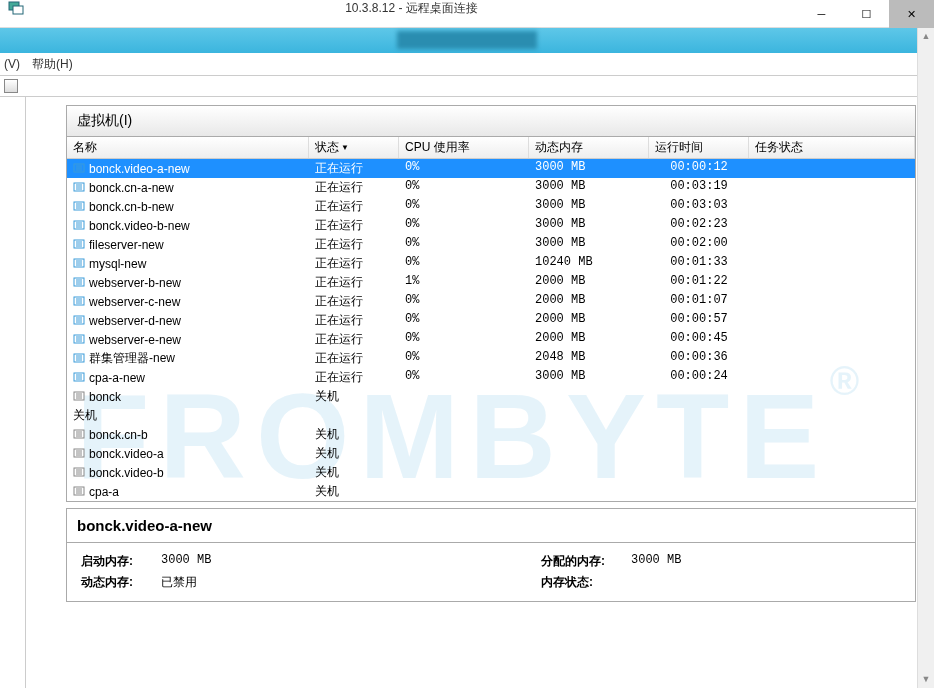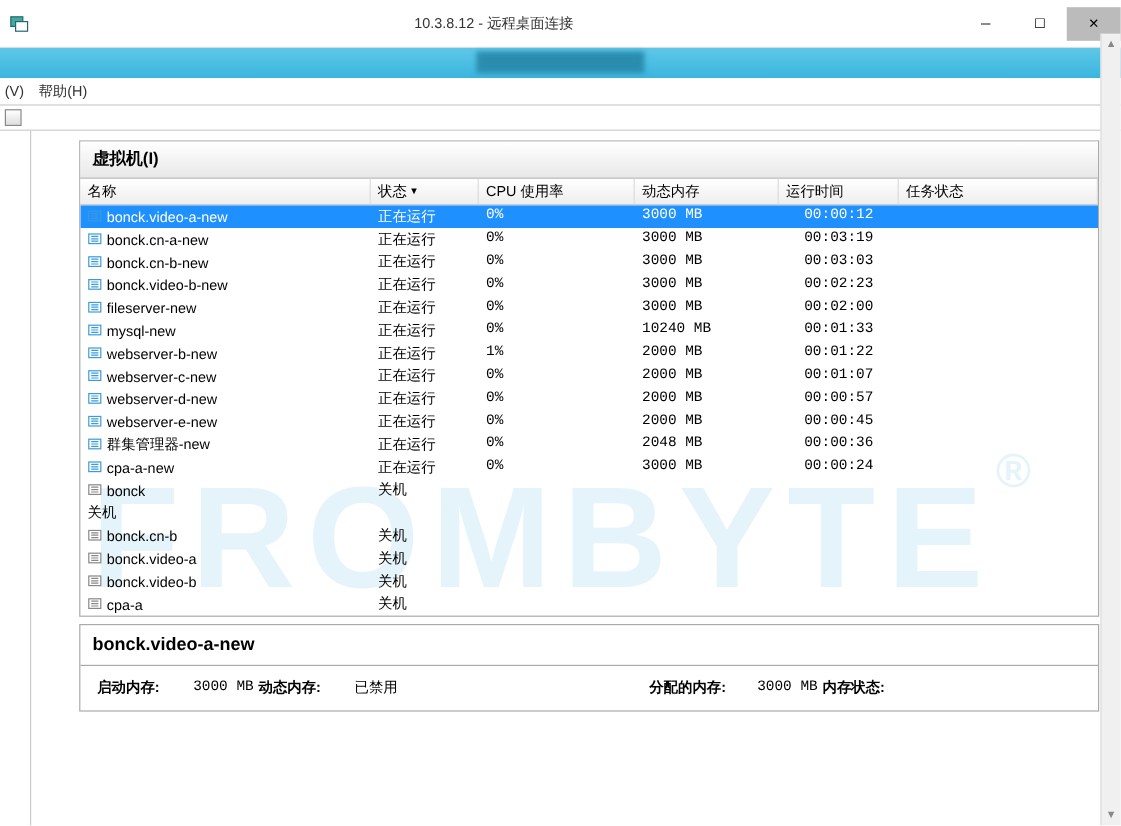--- a/index.html
+++ b/index.html
@@ -1,18 +1,18 @@
 <!DOCTYPE html>
 <html><head>
   <meta charset="utf-8">
   <style>
     * { margin: 0; padding: 0; box-sizing: border-box; font-family: "Microsoft YaHei", Arial, sans-serif; }
     body { background: #fff; width: 934px; height: 688px; overflow: hidden; position: relative; }
     
-    .title-bar { height: 40px; background: #fff; display: flex; align-items: center; border-bottom: 1px solid #ddd; }
+    .title-bar { height: 28px; background: #fff; display: flex; align-items: flex-start; border-bottom: 1px solid #ddd; }
     .title-bar-icon { width: 16px; height: 16px; margin-left: 8px; }
     .title-text { flex: 1; text-align: center; font-size: 12px; color: #333; }
     .win-buttons { display: flex; }
     .win-btn { width: 45px; height: 28px; display: flex; align-items: center; justify-content: center; cursor: pointer; font-size: 11px; }
     .win-btn.close { background: #bbb; }
     
     .ribbon-area { height: 25px; background: linear-gradient(#5ec7e8, #3bb5de); position: relative; }
     .ribbon-center { position: absolute; left: 50%; transform: translateX(-50%); top: 3px; width: 140px; height: 18px; filter: blur(2px); background: #2a8db0; }
     .scroll-outer { position: absolute; right: 0; top: 28px; bottom: 0; width: 17px; background: #f0f0f0; border-left: 1px solid #ddd; }
     .scroll-up { height: 17px; text-align: center; font-size: 9px; color: #888; line-height: 17px; }
@@ -21,21 +21,21 @@
     .menu-bar { height: 22px; display: flex; align-items: center; font-size: 12px; padding-left: 4px; gap: 12px; color: #333; }
     
     .toolbar { height: 22px; border-top: 1px solid #ccc; border-bottom: 1px solid #ccc; display: flex; align-items: center; padding-left: 4px; }
     .toolbar-icon { width: 14px; height: 14px; border: 1px solid #888; background: linear-gradient(#fff, #ddd); margin-right: 4px; }
     
     .content { display: flex; height: calc(100% - 97px); }
     .left-strip { width: 26px; border-right: 1px solid #ccc; }
     .main-area { flex: 1; padding: 8px 18px 0 40px; overflow: hidden; position: relative; }
     
     .panel { border: 1px solid #aaa; margin-bottom: 6px; }
-    .panel-header { background: linear-gradient(#fff, #e8e8e8); padding: 6px 10px; font-weight: bold; font-size: 14px; border-bottom: 1px solid #aaa; }
+    .panel-header { background: linear-gradient(#fff, #e8e8e8); padding: 6px 10px; font-weight: normal; font-size: 14px; border-bottom: 1px solid #aaa; }
     
     .grid-header { display: flex; background: linear-gradient(#fff, #eee); border-bottom: 1px solid #ccc; height: 22px; font-size: 12px; }
     .grid-header .col { border-right: 1px solid #ddd; padding: 3px 6px; display: flex; align-items: center; }
     .col-name { width: 242px; }
     .col-state { width: 90px; }
     .col-cpu { width: 130px; }
     .col-mem { width: 120px; }
     .col-time { width: 100px; }
     .col-task { flex: 1; }
     .sort-ind { font-size: 8px; margin-left: 2px; }
@@ -48,21 +48,21 @@
     .cell-state { width: 90px; }
     .cell-cpu { width: 130px; font-family: "Courier New", monospace; }
     .cell-mem { width: 120px; font-family: "Courier New", monospace; }
     .cell-time { width: 100px; font-family: "Courier New", monospace; text-align: center; }
     .cell-task { flex: 1; }
     .vm-icon { width: 12px; height: 12px; margin-right: 4px; display: inline-block; }
     
     .details-panel { border: 1px solid #aaa; }
     .details-header { padding: 8px 10px; font-weight: bold; font-size: 15px; border-bottom: 1px solid #aaa; }
     .details-body { padding: 10px 14px; font-size: 12px; display: flex; }
-    .details-col { display: flex; flex-direction: row; gap: 4px; }
+    .details-col { display: flex; flex-direction: column; gap: 4px; }
     .details-col.left { width: 460px; }
     .detail-row { display: flex; }
     .detail-label { font-weight: bold; width: 80px; }
     .detail-value { font-family: "Courier New", monospace; }
     
     .watermark { position: absolute; left: 50px; top: 270px; font-size: 120px; font-weight: bold; color: rgba(180, 220, 240, 0.35); letter-spacing: 10px; pointer-events: none; z-index: 0; font-family: Arial; }
     .watermark .r { position: relative; }
     .watermark .r::after { content: "®"; font-size: 40px; position: absolute; top: -10px; right: -40px; }
   </style>
 </head>

